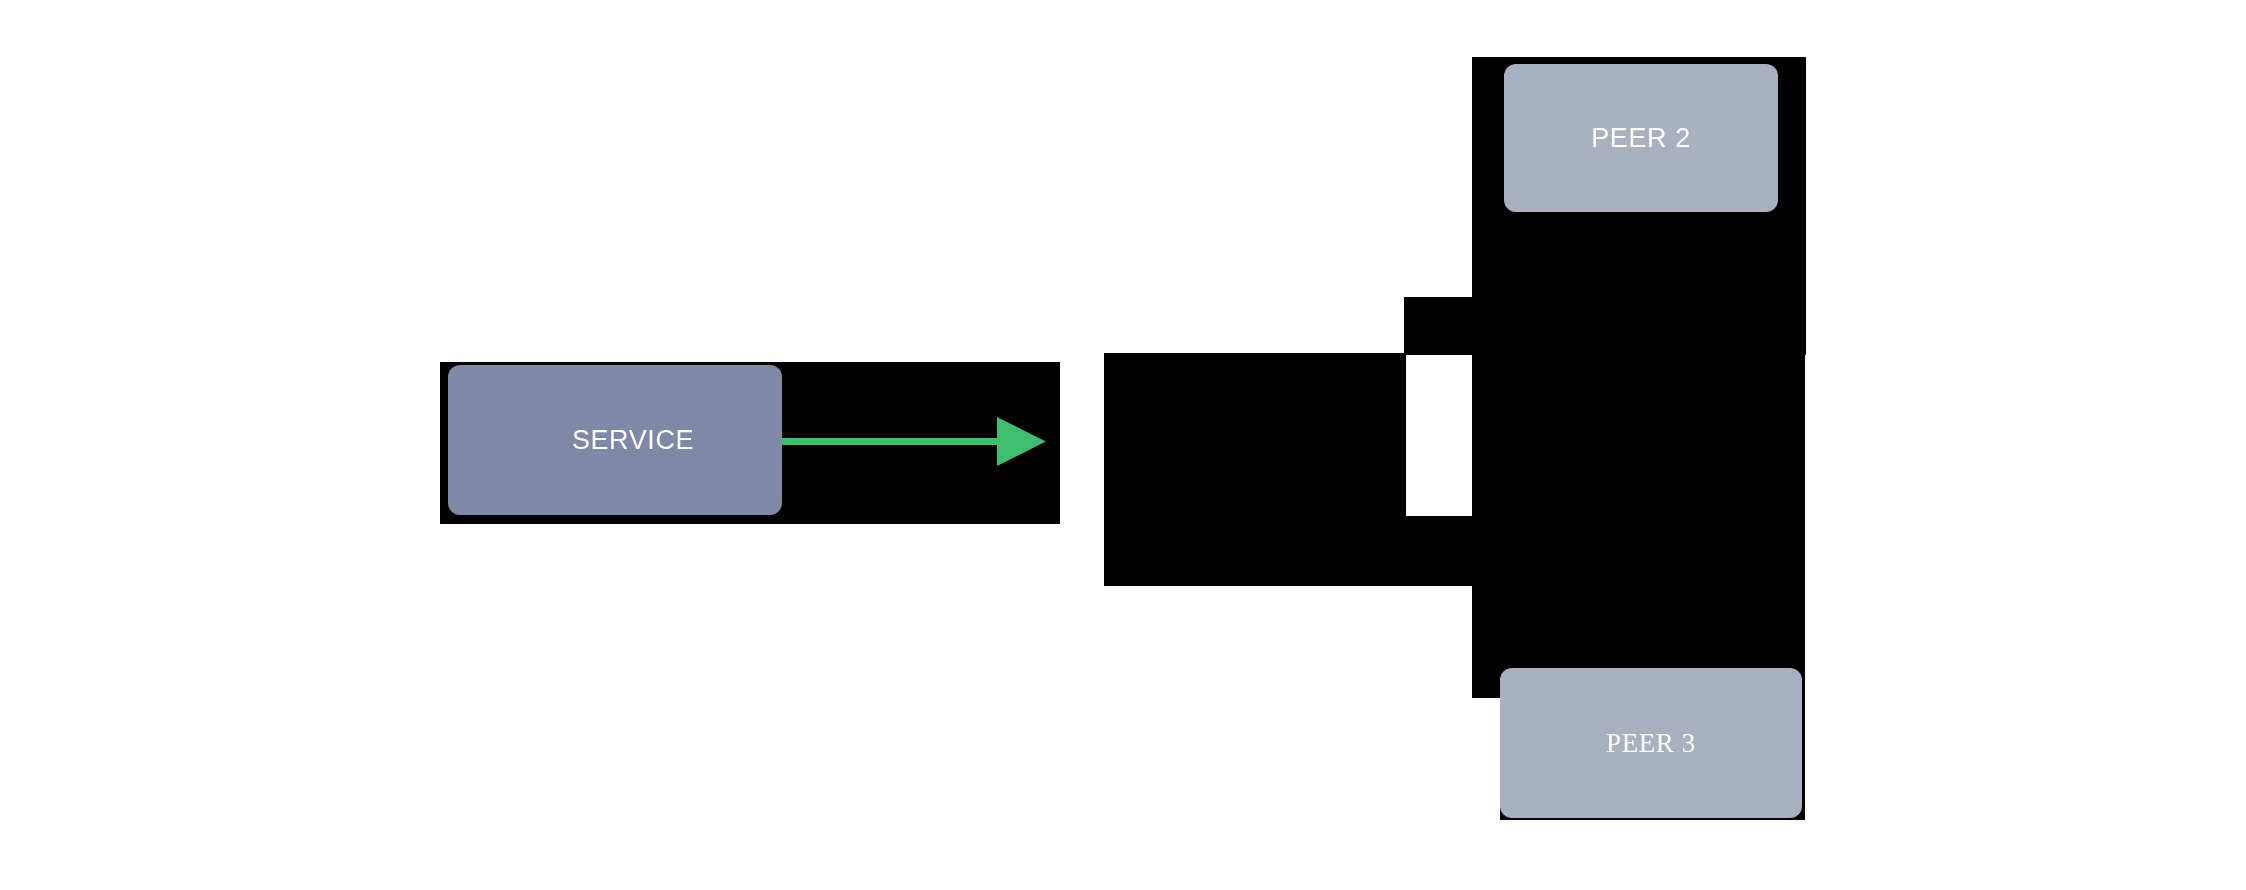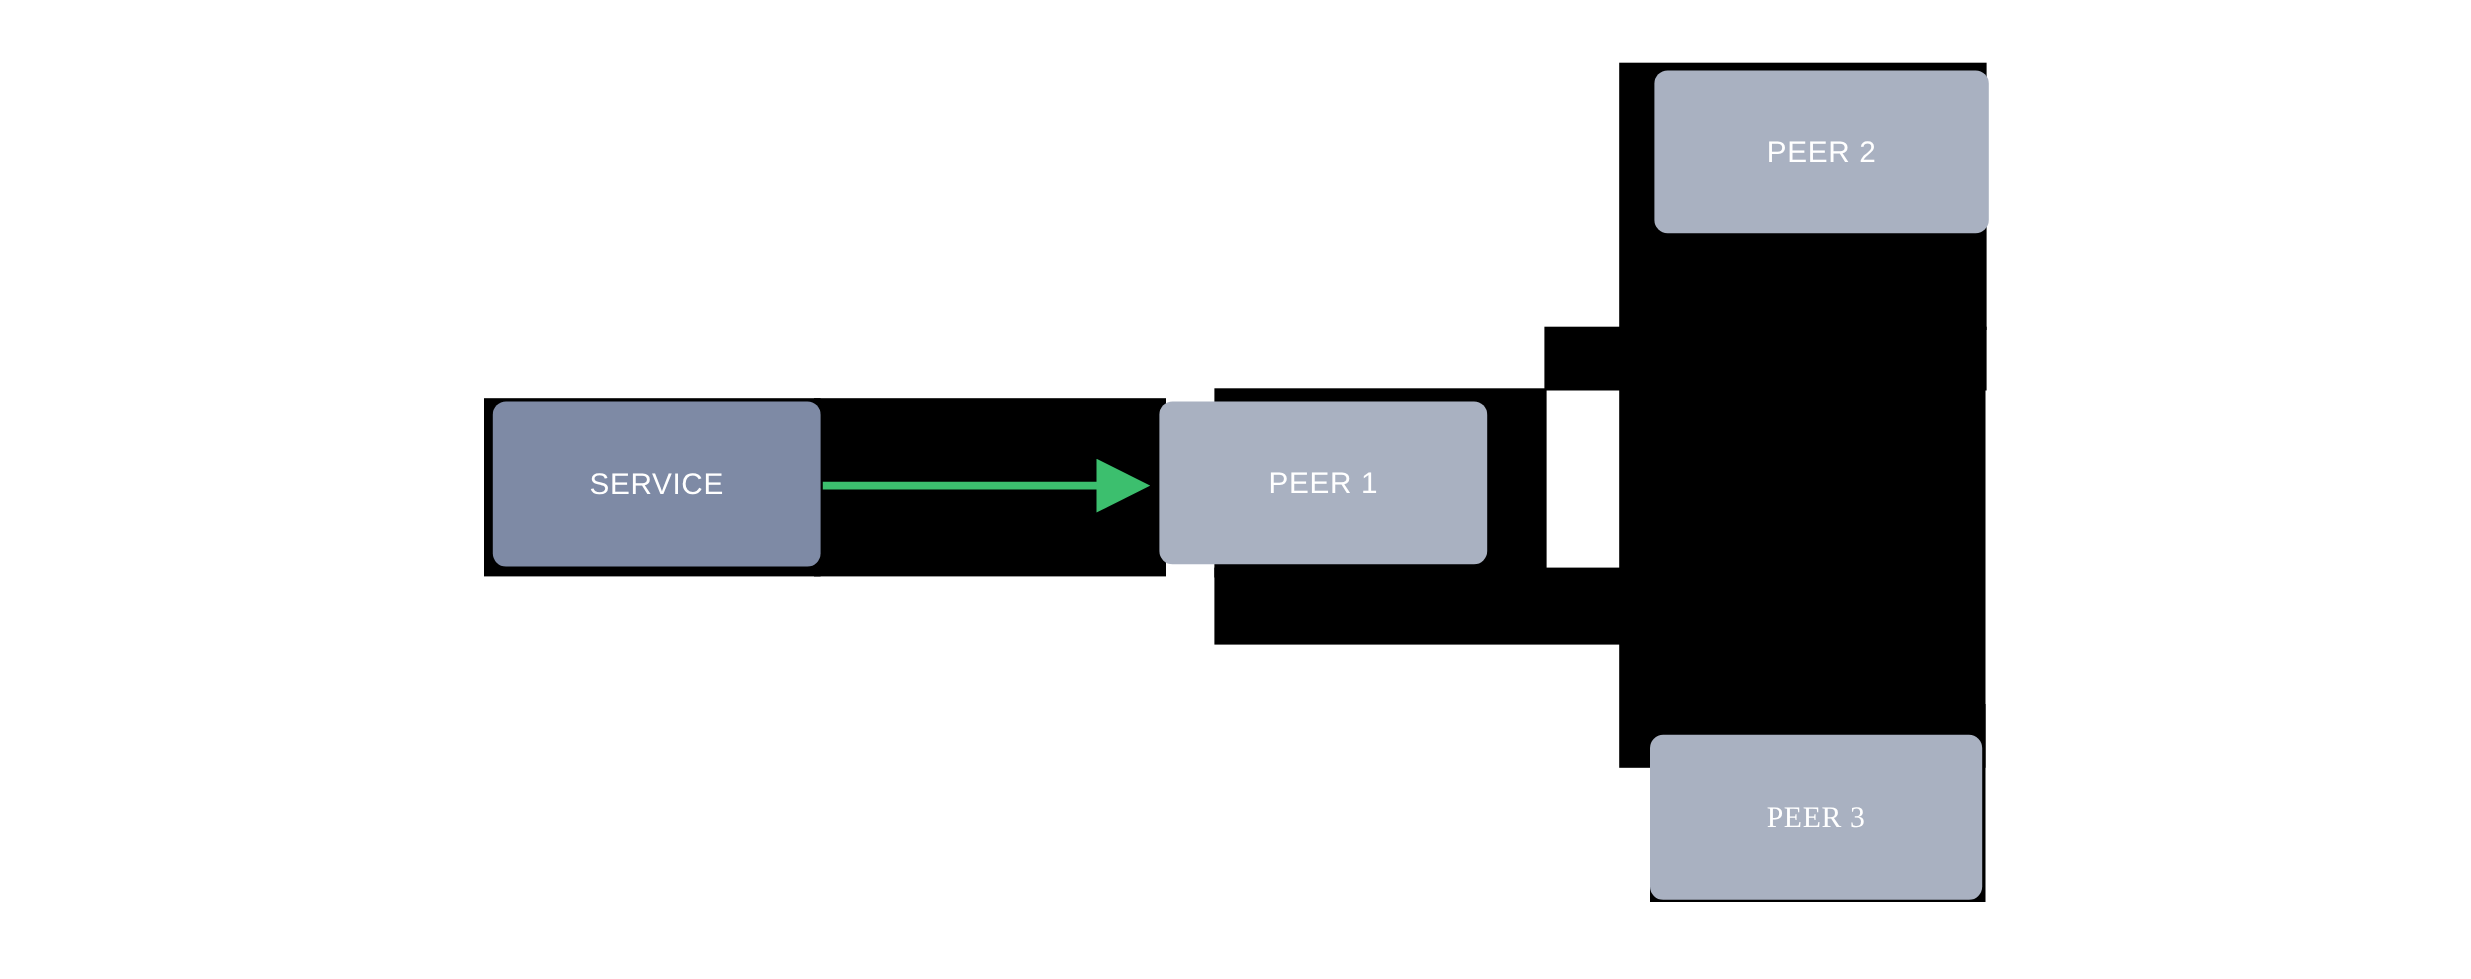--- a/index.html
+++ b/index.html
@@ -33,20 +33,21 @@
     color: #ffffff;
     font-size: 27px;
     font-weight: 400;
     letter-spacing: 0.6px;
     line-height: 1;
     white-space: nowrap;
     user-select: none;
   }
   .node-service {
     background: #7e8aa5;
+    padding-left: 36px;
   }
   .node-peer {
     background: #a9b1c1;
   }
   
   .edge {
     position: absolute;
     overflow: visible;
   }
 </style>
@@ -70,25 +71,22 @@
         <path d="M 0 0 L 7 3.5 L 0 7 z" fill="#3cbf6e"></path>
       </marker>
     </defs>
     <line x1="8" y1="31.5" x2="296" y2="31.5" stroke="#3cbf6e" stroke-width="7" marker-end="url(#arrowhead)"></line>
   </svg>
 
   <div class="node node-service" style="left:448px; top:365px; width:298px; height:150px;">
     <span>SERVICE</span>
   </div>
 
-  <div class="node node-peer" style="left:1054px; top:365px; width:298px; height:148px;">
-    <span>PEER 1</span>
-  </div>
 
-  <div class="node node-peer" style="left:1504px; top:64px; width:304px; height:148px;justify-content:center;">
+  <div class="node node-peer" style="left:1504px; top:64px; width:274px; height:148px;justify-content:center;">
     <span>PEER 2</span>
   </div>
 
   <div class="node node-peer" style="left:1500px; top:668px; width:302px; height:150px;font-family:Liberation Serif, serif;">
     <span>PEER 3</span>
   </div>
 
 </div>
 
 </body></html>

